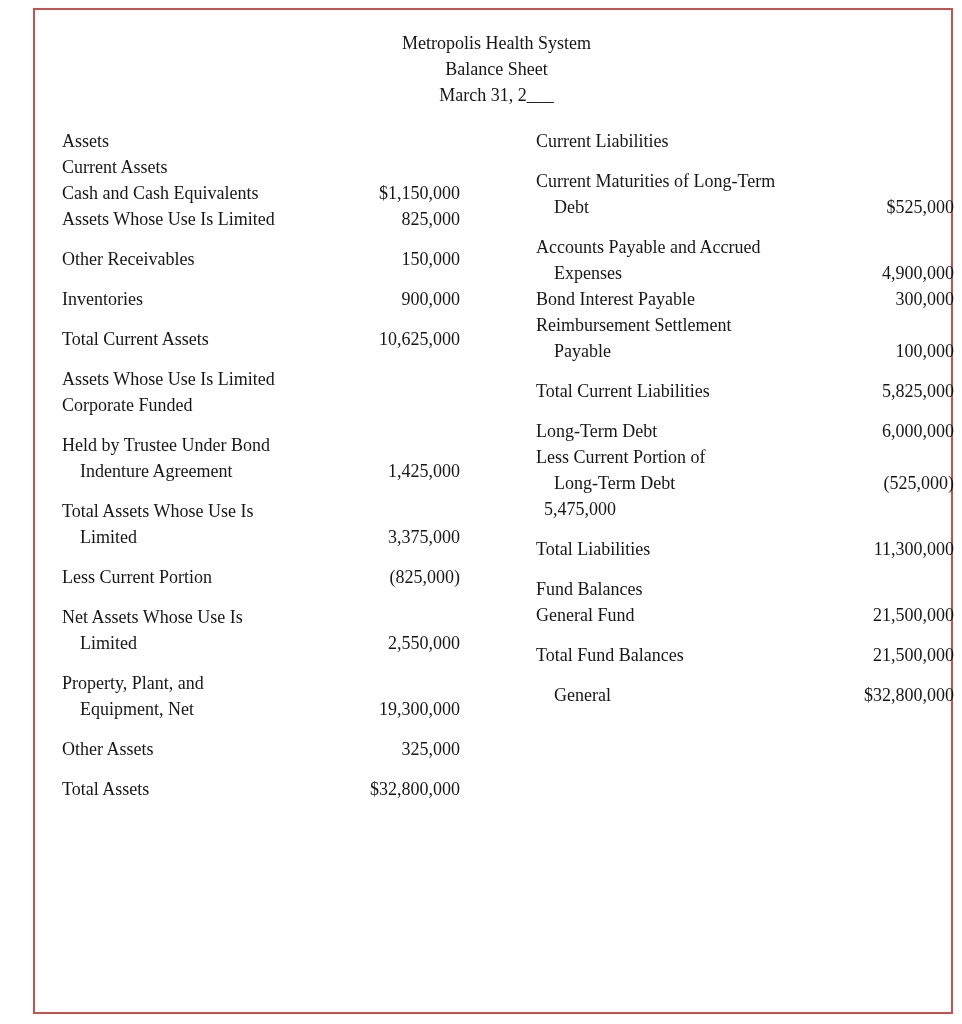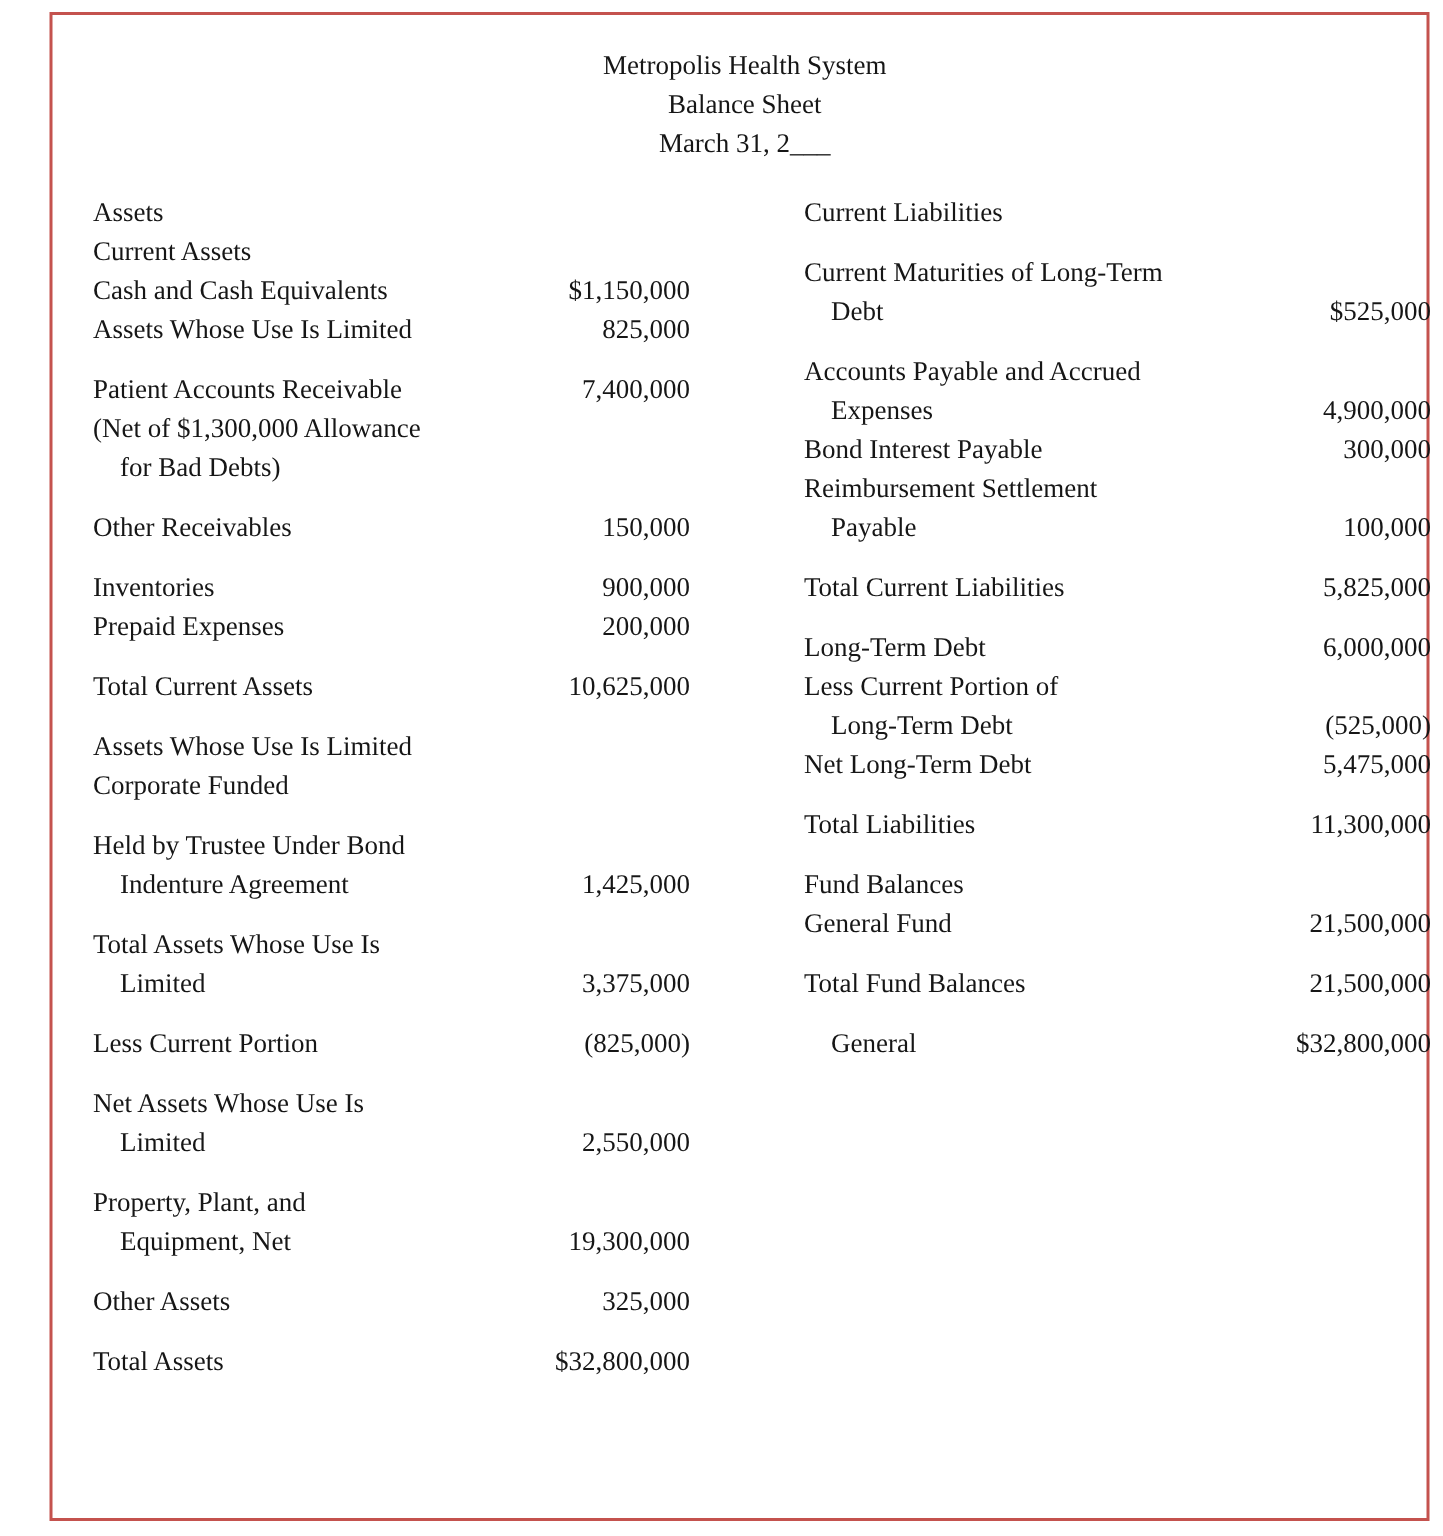--- a/index.html
+++ b/index.html
@@ -69,45 +69,29 @@
             <span class="label">Cash and Cash Equivalents</span>
             <span class="value">$1,150,000</span>
           </div>
           <div class="row">
             <span class="label">Assets Whose Use Is Limited</span>
             <span class="value">825,000</span>
           </div>
         </div>
         <div class="group">
           <div class="row">
-            <span class="label">Patient Accounts Receivable</span>
-            <span class="value">7,400,000</span>
-          </div>
-          <div class="row">
-            <span class="label">(Net of $1,300,000 Allowance</span>
-          </div>
-          <div class="row indent">
-            <span class="label">for Bad Debts)</span>
-          </div>
-        </div>
-        <div class="group">
-          <div class="row">
             <span class="label">Other Receivables</span>
             <span class="value">150,000</span>
           </div>
         </div>
         <div class="group">
           <div class="row">
             <span class="label">Inventories</span>
             <span class="value">900,000</span>
           </div>
-          <div class="row">
-            <span class="label">Prepaid Expenses</span>
-            <span class="value">200,000</span>
-          </div>
         </div>
         <div class="group">
           <div class="row">
             <span class="label">Total Current Assets</span>
             <span class="value">10,625,000</span>
           </div>
         </div>
         <div class="group">
           <div class="row">
             <span class="label">Assets Whose Use Is Limited</span>
@@ -218,21 +202,20 @@
             <span class="value">6,000,000</span>
           </div>
           <div class="row">
             <span class="label">Less Current Portion of</span>
           </div>
           <div class="row indent">
             <span class="label">Long-Term Debt</span>
             <span class="value">(525,000)</span>
           </div>
           <div class="row">
-            <span class="label">Net Long-Term Debt</span>
             <span class="value">5,475,000</span>
           </div>
         </div>
         <div class="group">
           <div class="row">
             <span class="label">Total Liabilities</span>
             <span class="value">11,300,000</span>
           </div>
         </div>
         <div class="group">

